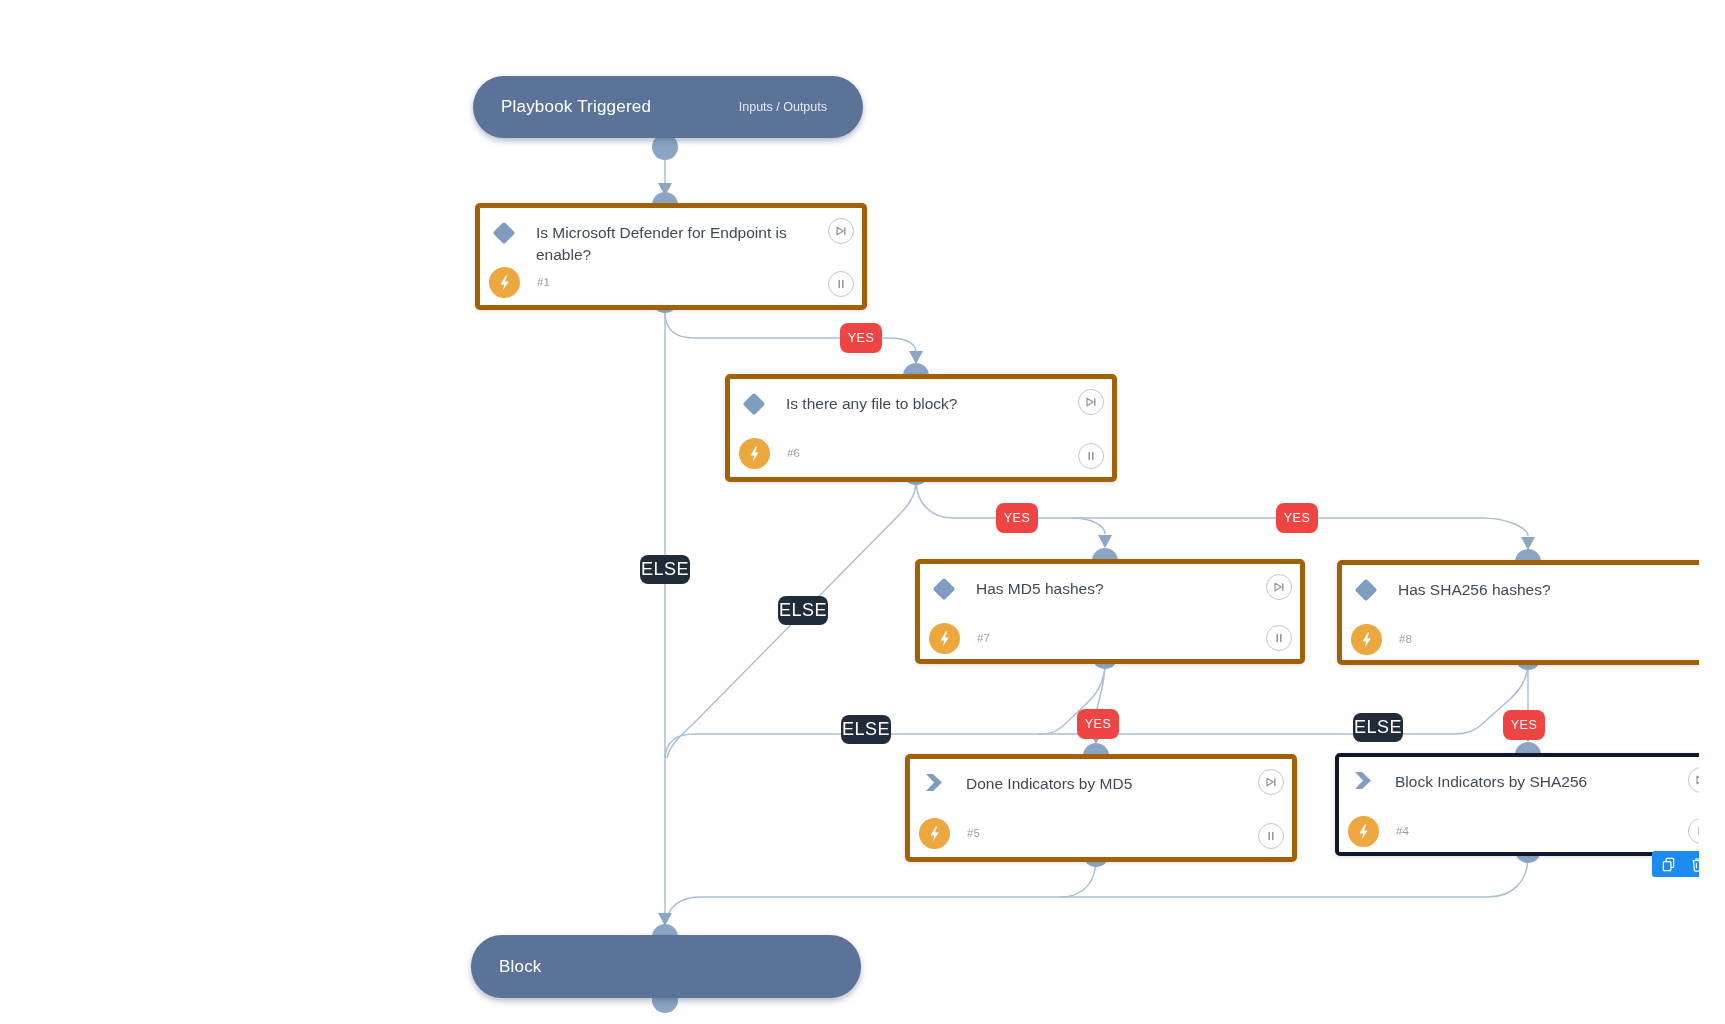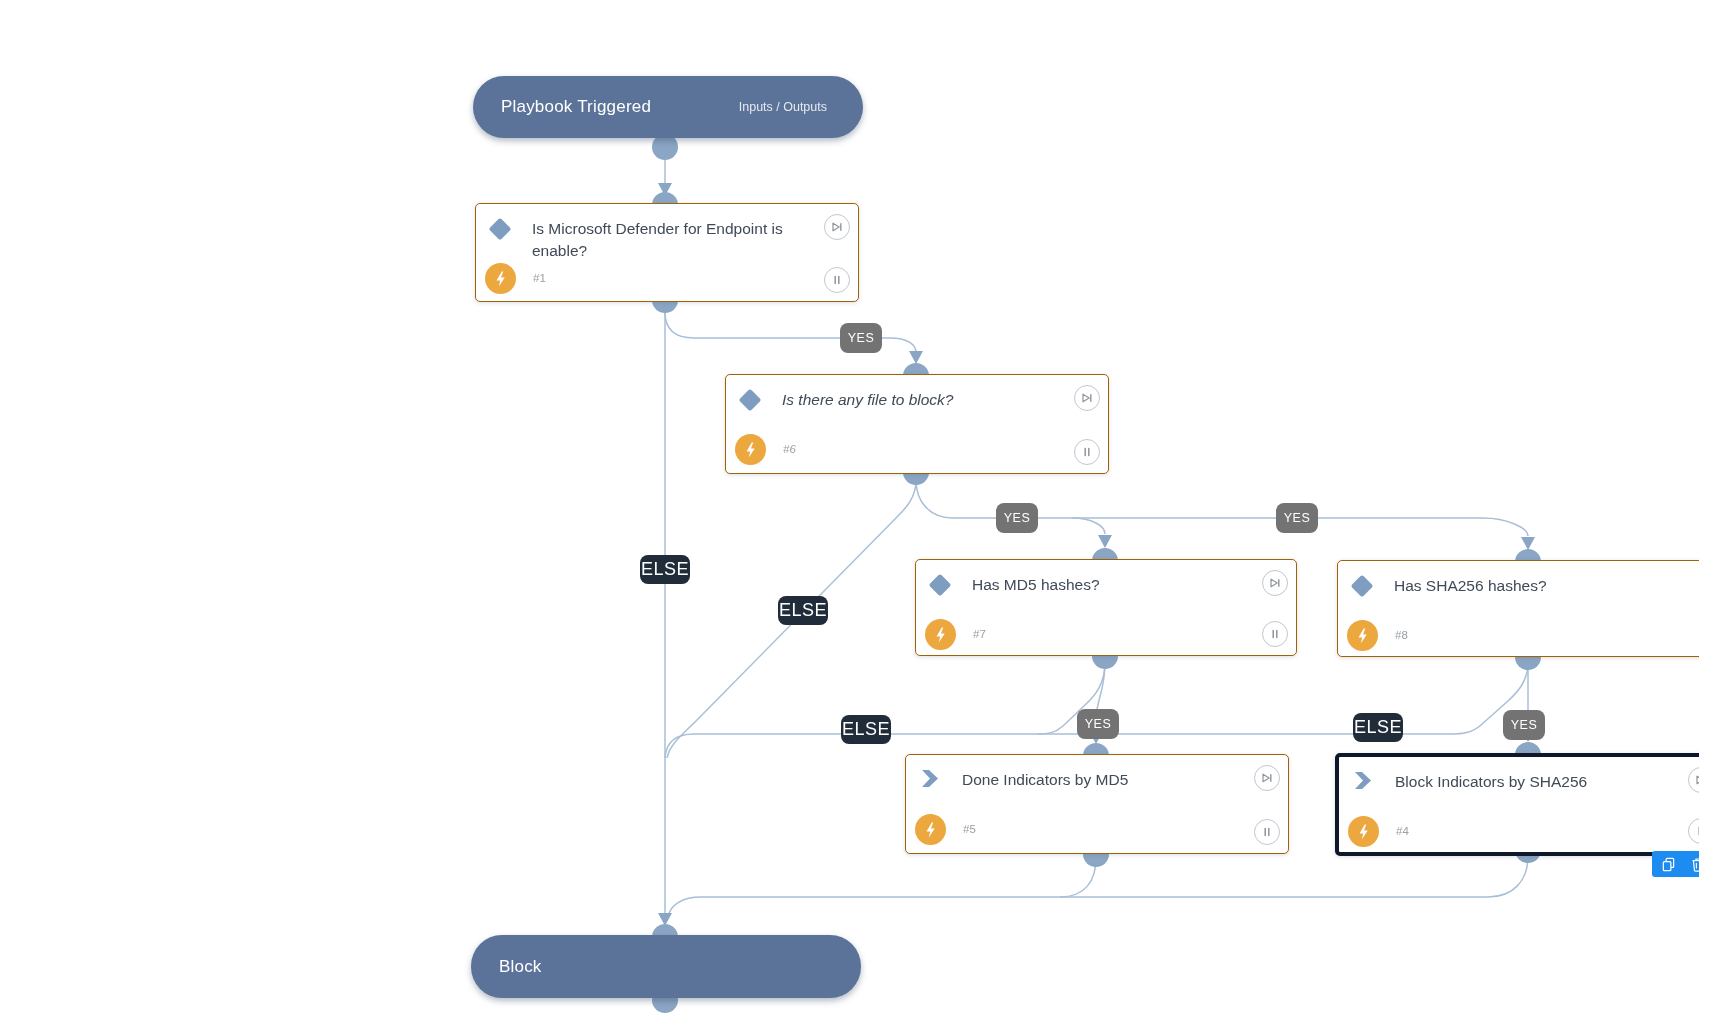--- a/index.html
+++ b/index.html
@@ -4,38 +4,38 @@
 <style>
   html,body{margin:0;padding:0;background:#fff;}
   .canvas{position:relative;width:1699px;height:1024px;background:#ffffff;overflow:hidden;
           font-family:"Liberation Sans", sans-serif;}
   svg.wires{position:absolute;left:0;top:0;z-index:1;}
   .terminal{position:absolute;z-index:2;background:#5b7299;border-radius:31px;
             box-shadow:0 3px 6px rgba(40,60,90,.35);display:flex;align-items:center;
             color:#fff;}
   .terminal .t-label{font-size:17px;padding-left:28px;letter-spacing:.2px;}
   .terminal .t-link{margin-left:auto;padding-right:36px;font-size:12.5px;color:rgba(255,255,255,.85);cursor:pointer;}
-  .task{position:absolute;z-index:2;background:#fff;border:1px solid #a16207;border-radius:5px;
+  .task{position:absolute;z-index:2;background:#fff;border:5px solid #a16207;border-radius:5px;
         box-shadow:0 1px 4px rgba(60,70,90,.18);}
   .task.selected{border:4px solid #0f172a;}
   .task .title{position:absolute;left:56px;top:14px;font-size:15.5px;line-height:1.45;
                color:#3f4a57;max-width:calc(100% - 130px);}
   .task .tnum{position:absolute;left:57px;top:68px;font-size:11.5px;color:#9aa0a6;}
   .diamond{position:absolute;left:16px;top:17px;width:16px;height:16px;background:#7f9dc1;
            border-radius:2px;transform:rotate(45deg);}
   .chev{position:absolute;left:14px;top:14px;}
   .quiet{position:absolute;left:9px;top:59px;width:31px;height:31px;border-radius:50%;
          background:#eca73e;display:flex;align-items:center;justify-content:center;}
   .circbtn{position:absolute;right:8px;width:26px;height:26px;border-radius:50%;
            border:1.5px solid #c2c7cd;background:#fff;display:flex;align-items:center;
            justify-content:center;cursor:pointer;padding:0;box-sizing:border-box;}
   .circbtn.top{top:10px;} .circbtn.bot{bottom:8px;}
   .badge{position:absolute;z-index:3;display:flex;align-items:center;justify-content:center;
          color:#fff;border-radius:8px;}
-  .badge.yes{background:#737373;width:42px;height:30px;font-size:12.5px;letter-spacing:.5px;}
+  .badge.yes{background:#ef4444;width:42px;height:30px;font-size:12.5px;letter-spacing:.5px;}
   .badge.else{background:#202c39;width:50px;height:29px;font-size:18px;letter-spacing:.5px;}
   .seltoolbar{position:absolute;z-index:4;left:1652px;top:851px;width:62px;height:26px;
               background:#1d8cf0;border-radius:3px;display:flex;align-items:center;justify-content:space-evenly;}
   .seltoolbar button{background:transparent;border:none;padding:0;margin:0;cursor:pointer;
               display:flex;align-items:center;justify-content:center;width:26px;height:26px;}
 </style>
 </head>
 <body>
 
 <div class="canvas">
@@ -104,21 +104,21 @@
         </svg>
     </button>
     <button class="circbtn bot">
       <svg width="14" height="14" viewBox="0 0 14 14">
           <line x1="5.2" y1="3.5" x2="5.2" y2="10.5" stroke="#8e959e" stroke-width="1.5" stroke-linecap="round"></line>
           <line x1="8.8" y1="3.5" x2="8.8" y2="10.5" stroke="#8e959e" stroke-width="1.5" stroke-linecap="round"></line>
         </svg>
     </button>
   </div>
 
-  <div class="task" style="left:725px;top:374px;width:382px;height:98px;font-style:italic;">
+  <div class="task" style="left:725px;top:374px;width:382px;height:98px;">
     <span class="diamond"></span>
     <span class="quiet">
       <svg width="18" height="18" viewBox="0 0 24 24">
           <path d="M13 2 L6 14 h5 l-2 8 l8 -12 h-5 l3 -8 z" fill="#fff"></path>
         </svg>
     </span>
     <div class="title">Is there any file to block?</div>
     <div class="tnum">#6</div>
     <button class="circbtn top">
       <svg width="14" height="14" viewBox="0 0 14 14">

